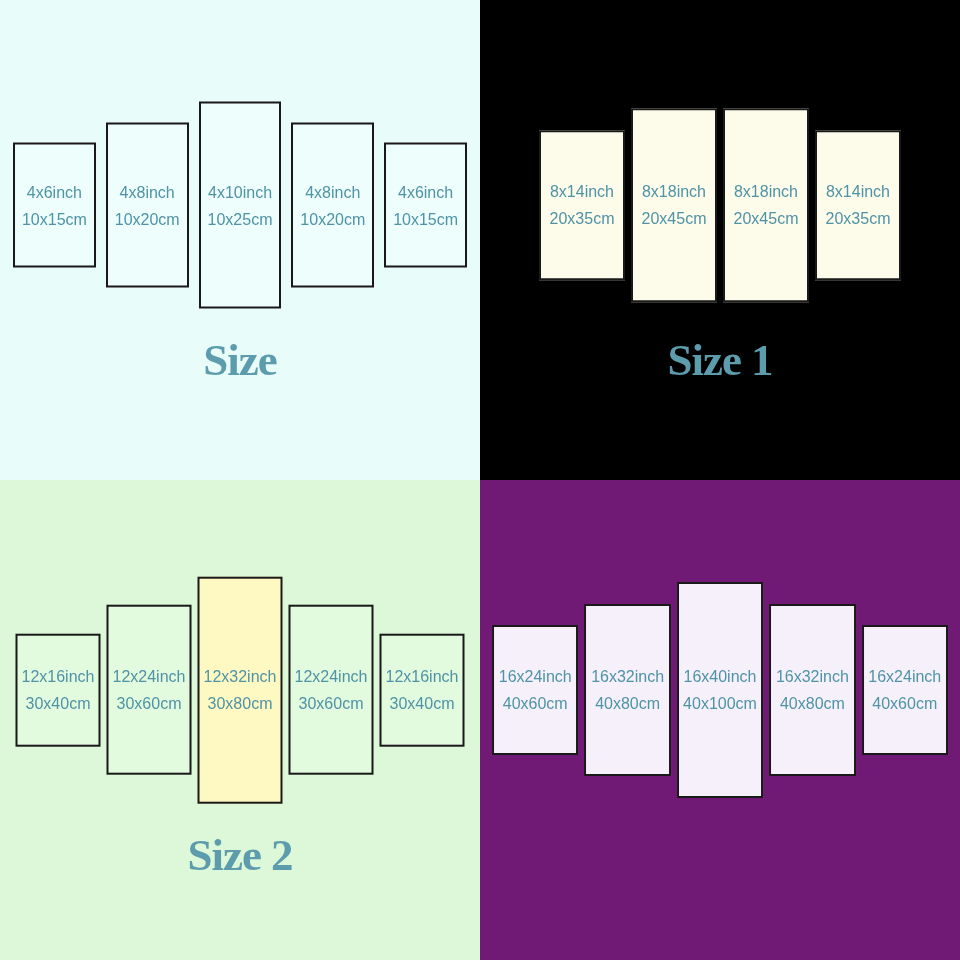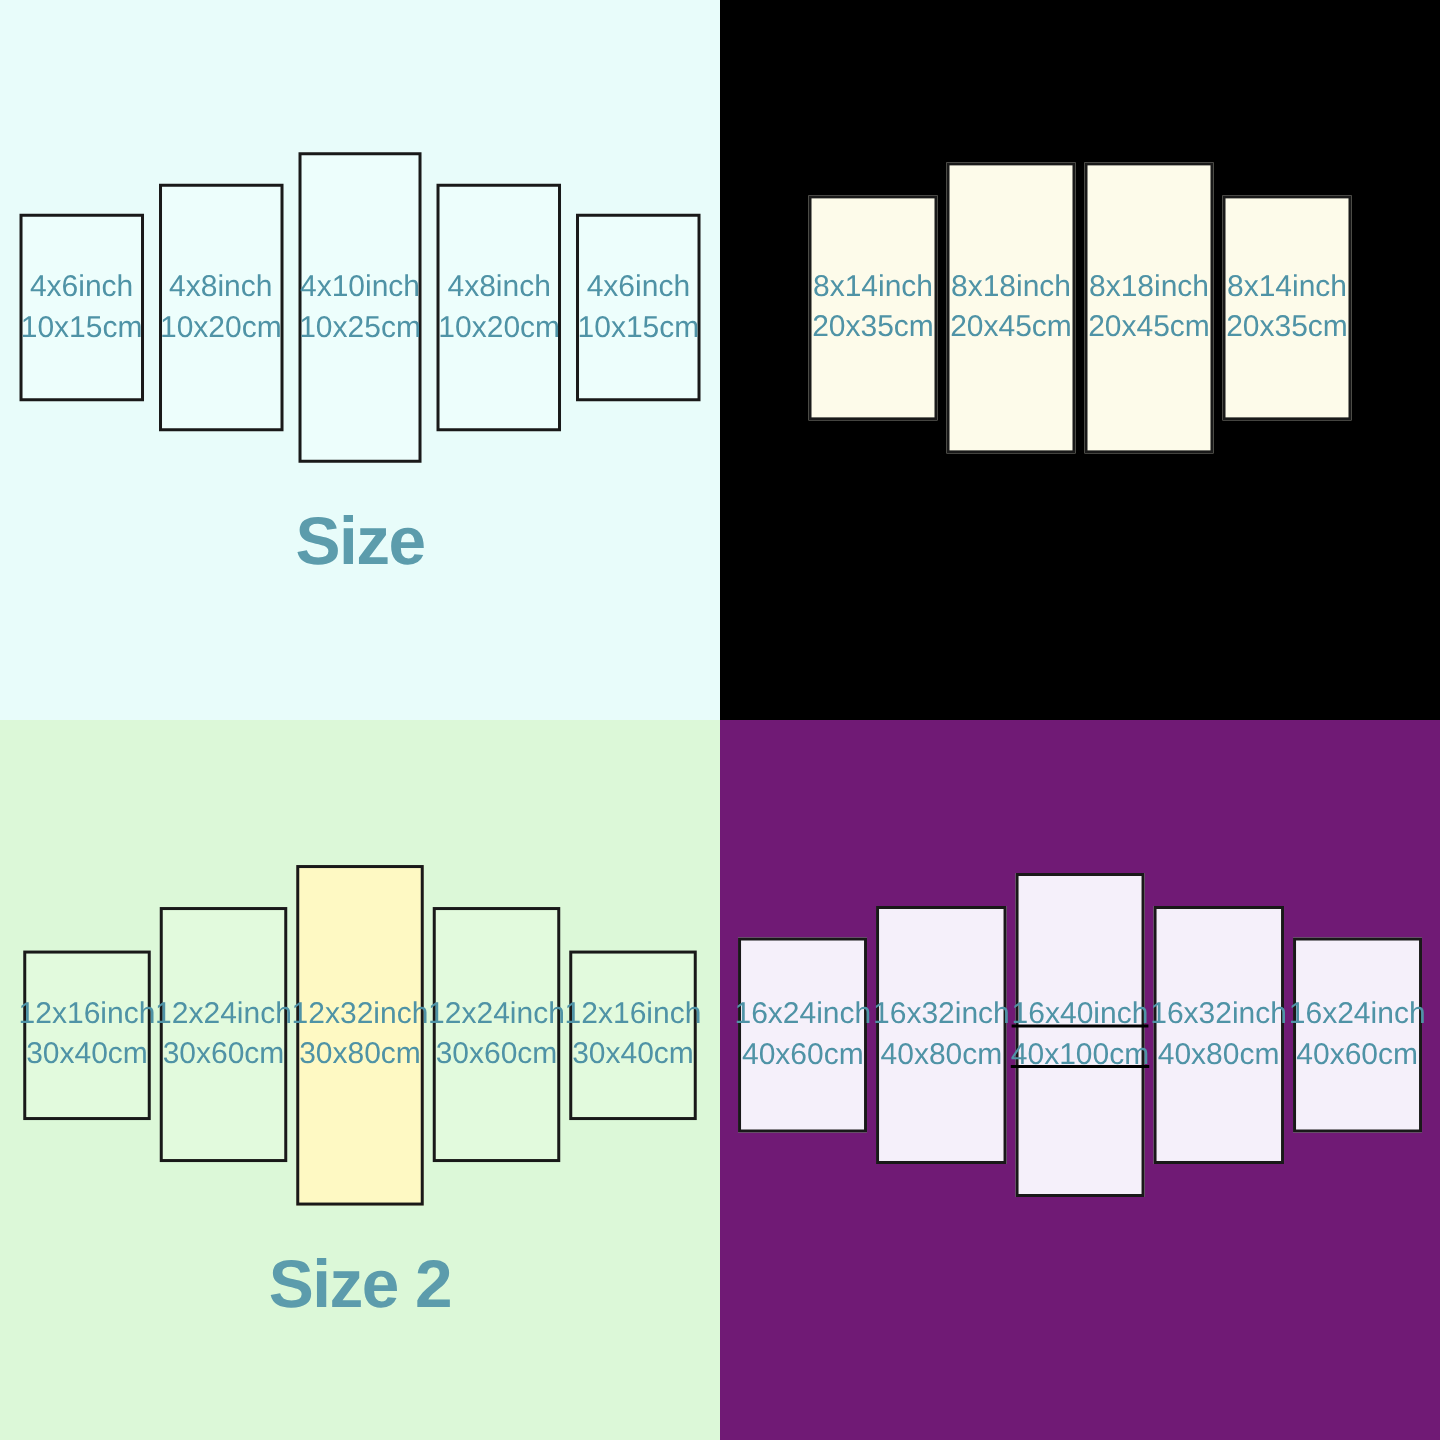--- a/index.html
+++ b/index.html
@@ -40,32 +40,32 @@
     flex: 0 0 auto;
     border: 2px solid var(--border-color, #191919);
     display: flex;
     flex-direction: column;
     align-items: center;
     justify-content: center;
     overflow: visible;
   }
   .panel .dim {
     white-space: nowrap;
-    font-size: 20px;
+    font-size: 16px;
     line-height: 27px;
     color: var(--panel-text, #4f93a6);
   }
   .title {
     position: absolute;
     left: 0;
     right: 0;
     top: 338px;
     margin: 0;
     text-align: center;
-    font-family: Liberation Sans, sans-serif;
+    font-family: Liberation Serif, serif;
     font-weight: 700;
     font-size: 45px;
     line-height: 1;
     letter-spacing: -1px;
     color: var(--title-color, #5c9cac);
   }
   .quadrant:nth-child(n+3) .title {
     top: 353px;
   }
 </style>
@@ -112,20 +112,21 @@
       </div>
       <div class="panel" style="width: 86px; height: 193.5px; background: rgb(253, 251, 234);">
         <span class="dim">8x18inch</span>
         <span class="dim">20x45cm</span>
       </div>
       <div class="panel" style="width: 86px; height: 150.5px; background: rgb(253, 251, 234);">
         <span class="dim">8x14inch</span>
         <span class="dim">20x35cm</span>
       </div>
     </div>
+    <h2 class="title">Size 1</h2>
   </section>
 
   <section class="quadrant" style="background: rgb(220, 248, 216); padding-left: 34px;">
     <div class="panels-row" style="column-gap: 6px;">
       <div class="panel" style="width: 85px; height: 113.3px; background: rgb(226, 250, 221);">
         <span class="dim">12x16inch</span>
         <span class="dim">30x40cm</span>
       </div>
       <div class="panel" style="width: 85px; height: 169.9px; background: rgb(226, 250, 221);">
         <span class="dim">12x24inch</span>
@@ -150,21 +151,21 @@
   <section class="quadrant" style="background: #701a75;">
     <div class="panels-row" style="column-gap: 6px;">
       <div class="panel" style="width: 86.4px; height: 129.6px; background: rgb(245, 240, 250);">
         <span class="dim">16x24inch</span>
         <span class="dim">40x60cm</span>
       </div>
       <div class="panel" style="width: 86.4px; height: 172.8px; background: rgb(245, 240, 250);">
         <span class="dim">16x32inch</span>
         <span class="dim">40x80cm</span>
       </div>
-      <div class="panel" style="width: 86.4px; height: 216px; background: rgb(245, 240, 250); text-decoration: underline;">
+      <div class="panel" style="width: 86.4px; height: 216px; background: rgb(245, 240, 250);">
         <span class="dim">16x40inch</span>
         <span class="dim">40x100cm</span>
       </div>
       <div class="panel" style="width: 86.4px; height: 172.8px; background: rgb(245, 240, 250);">
         <span class="dim">16x32inch</span>
         <span class="dim">40x80cm</span>
       </div>
       <div class="panel" style="width: 86.4px; height: 129.6px; background: rgb(245, 240, 250);">
         <span class="dim">16x24inch</span>
         <span class="dim">40x60cm</span>

